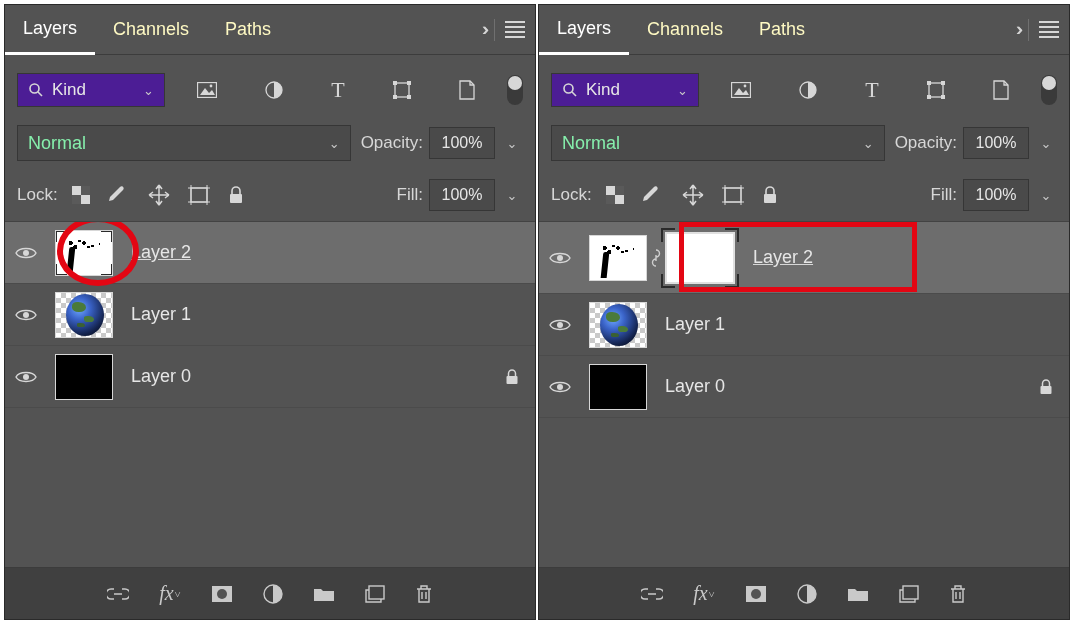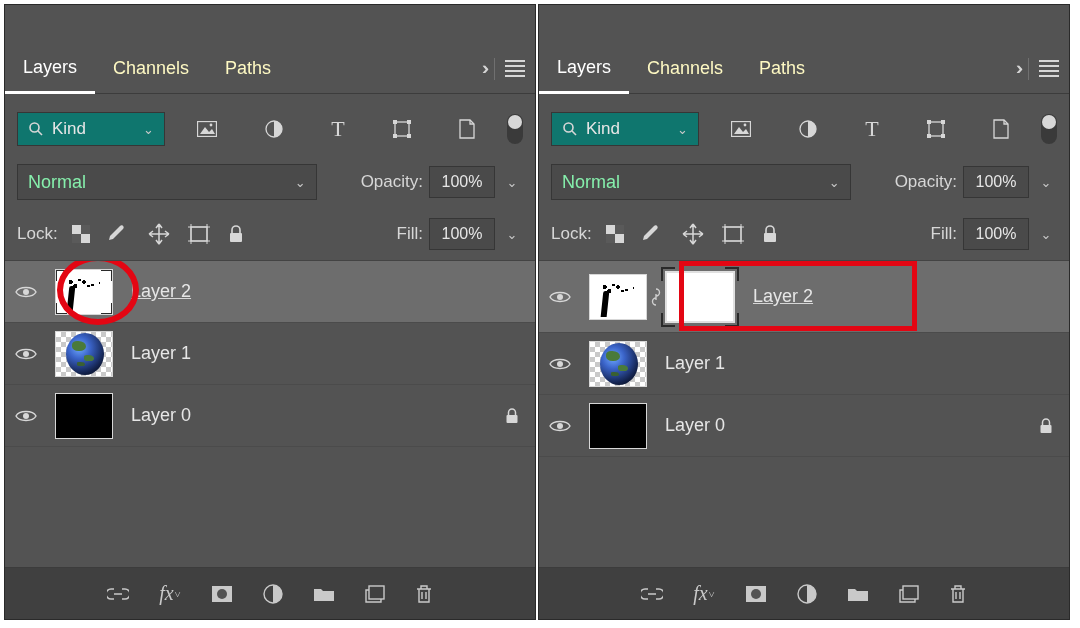--- a/index.html
+++ b/index.html
@@ -27,21 +27,20 @@
     position: relative;
   }
   
   .panel-tabs {
     height: 50px;
     background: #535353;
     display: flex;
     align-items: stretch;
     border-bottom: 1px solid #3c3c3c;
     position: relative;
-    margin-top: 39px;
   }
   .tab {
     padding: 0 18px;
     display: flex;
     align-items: center;
     font-size: 18px;
     color: #fef9c3;
     cursor: pointer;
   }
   .tab.active {
@@ -83,21 +82,21 @@
     align-items: center;
     padding: 10px 12px;
     gap: 10px;
   }
   .filter-row { padding-top: 18px; padding-bottom: 10px; }
   .kind-box {
     display: flex;
     align-items: center;
     gap: 8px;
     border: 1px solid #363636;
-    background: #0f766e;
+    background: #4c1d95;
     padding: 4px 10px;
     width: 148px;
     height: 34px;
   }
   .kind-box .search { font-size: 15px; }
   .kind-box .label { font-size: 17px; color: #e6e6e6; }
   .kind-box .chev { margin-left: auto; font-size: 13px; color: #c9c9c9; }
   .filter-icons {
     display: flex;
     align-items: center;
@@ -133,21 +132,20 @@
     display: flex;
     align-items: center;
     padding: 0 10px;
   }
   .blend-select .label { font-size: 18px; color: #86efac; }
   .blend-select .chev { margin-left: auto; font-size: 13px; color: #c9c9c9; }
   .opacity-group {
     display: flex;
     align-items: center;
     gap: 6px;
-    margin-left: 34px;
   }
   .field-label { font-size: 17px; color: #d7d7d7; }
   .pct-box {
     border: 1px solid #363636;
     background: #4a4a4a;
     height: 32px;
     min-width: 66px;
     display: flex;
     align-items: center;
     justify-content: center;

